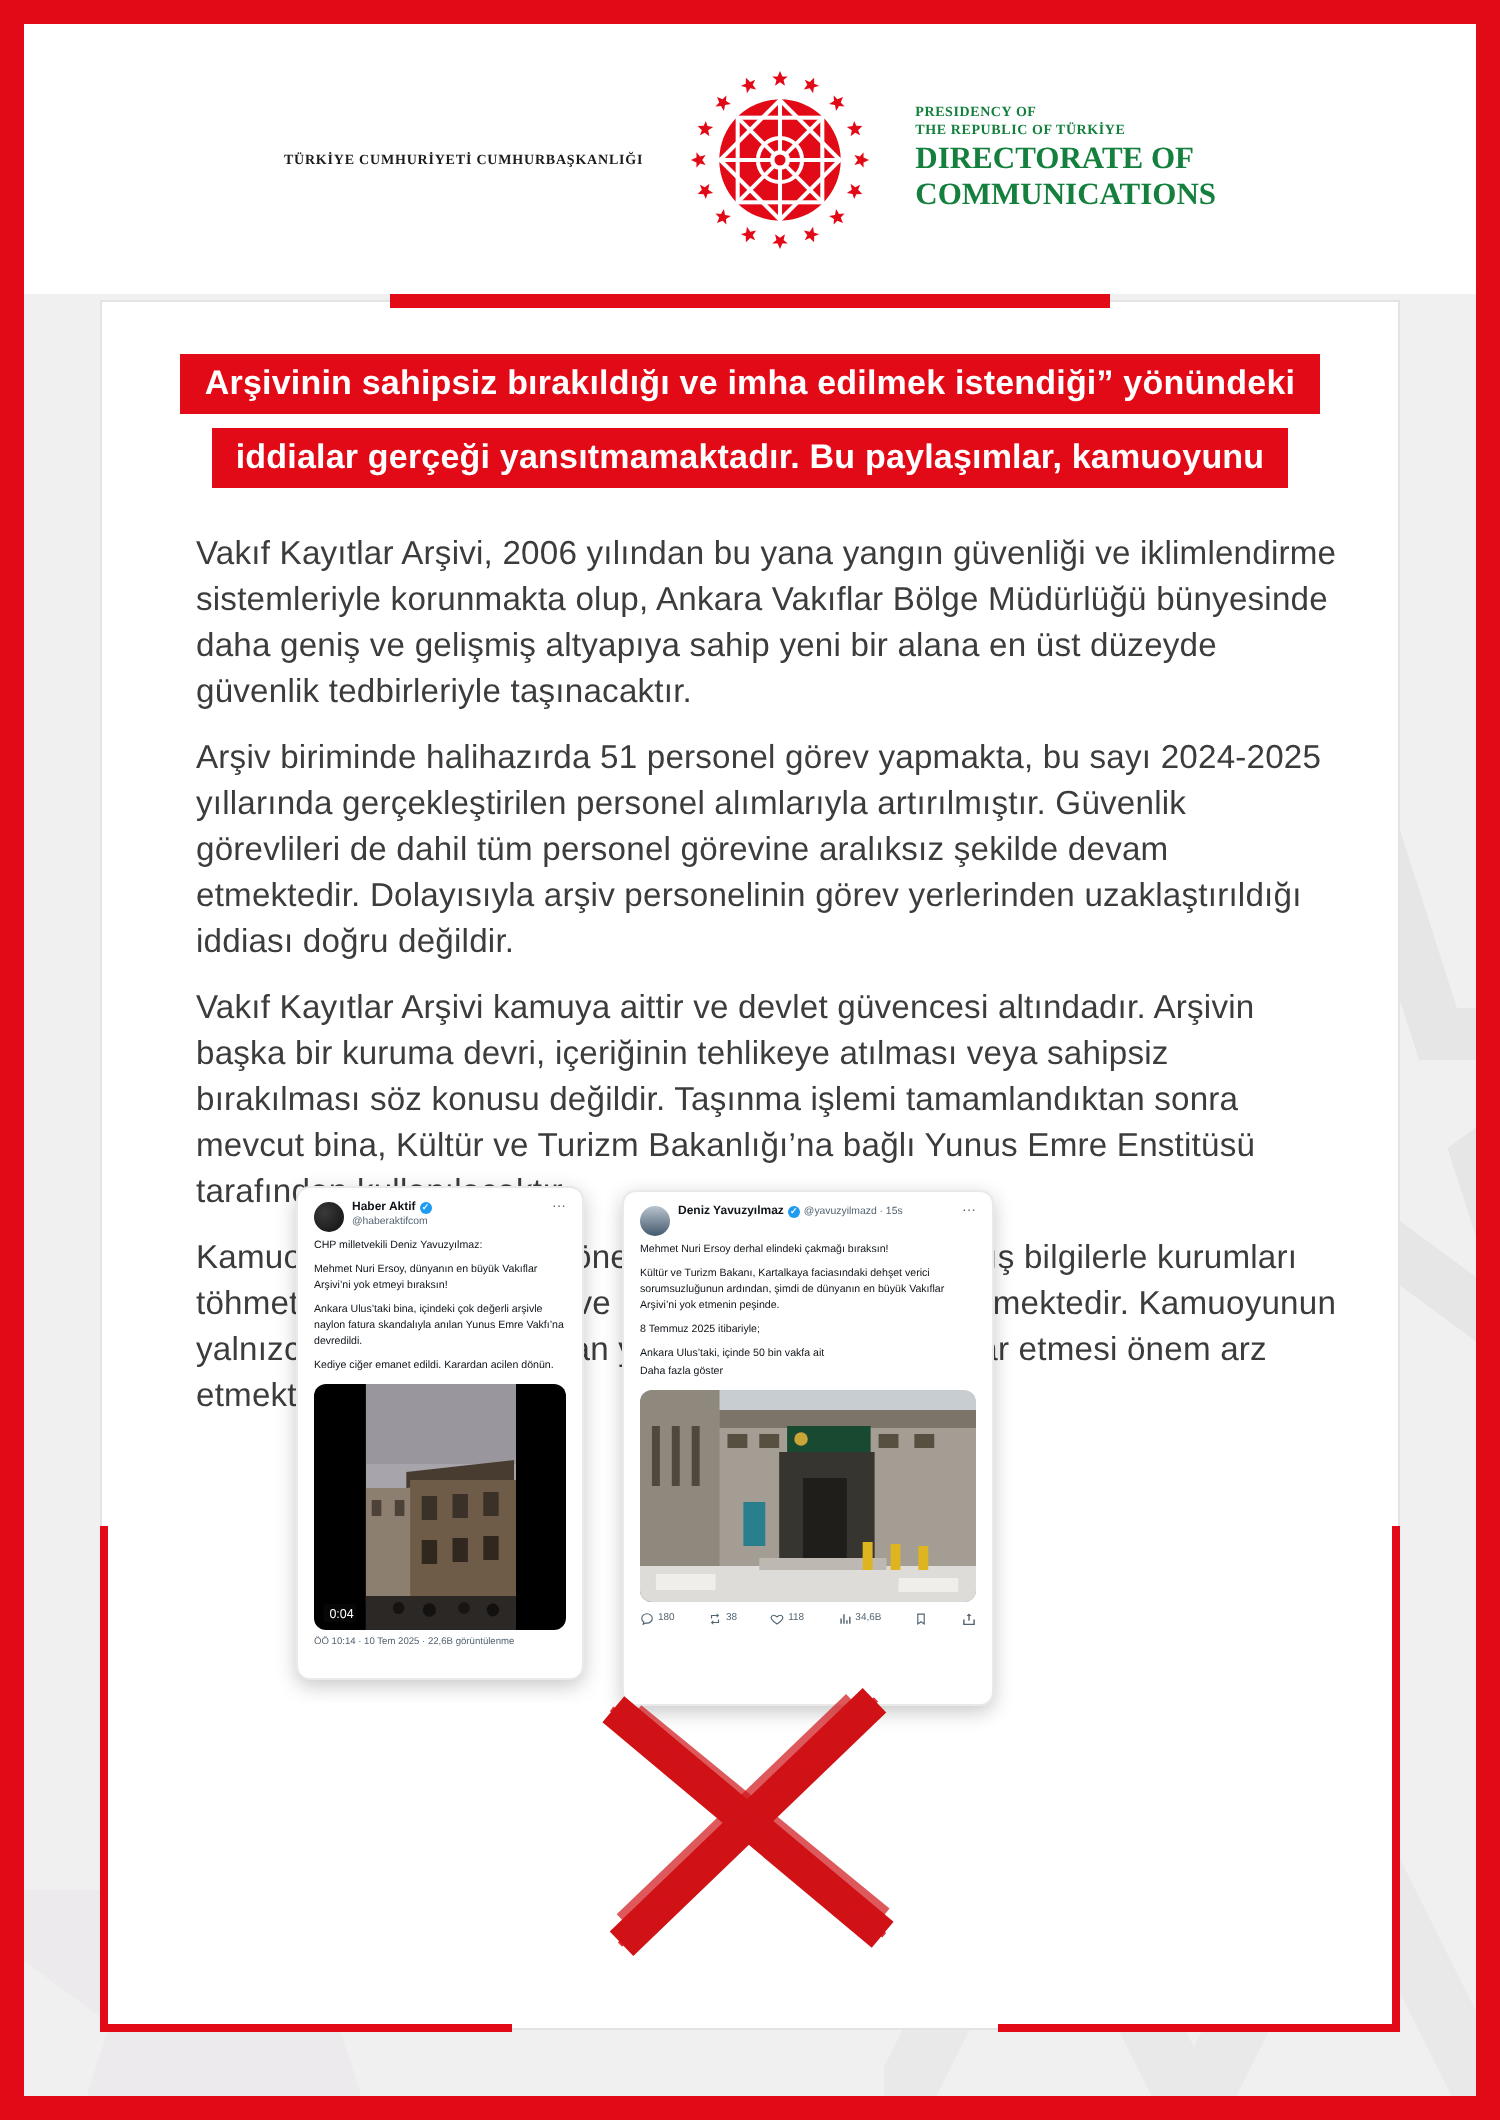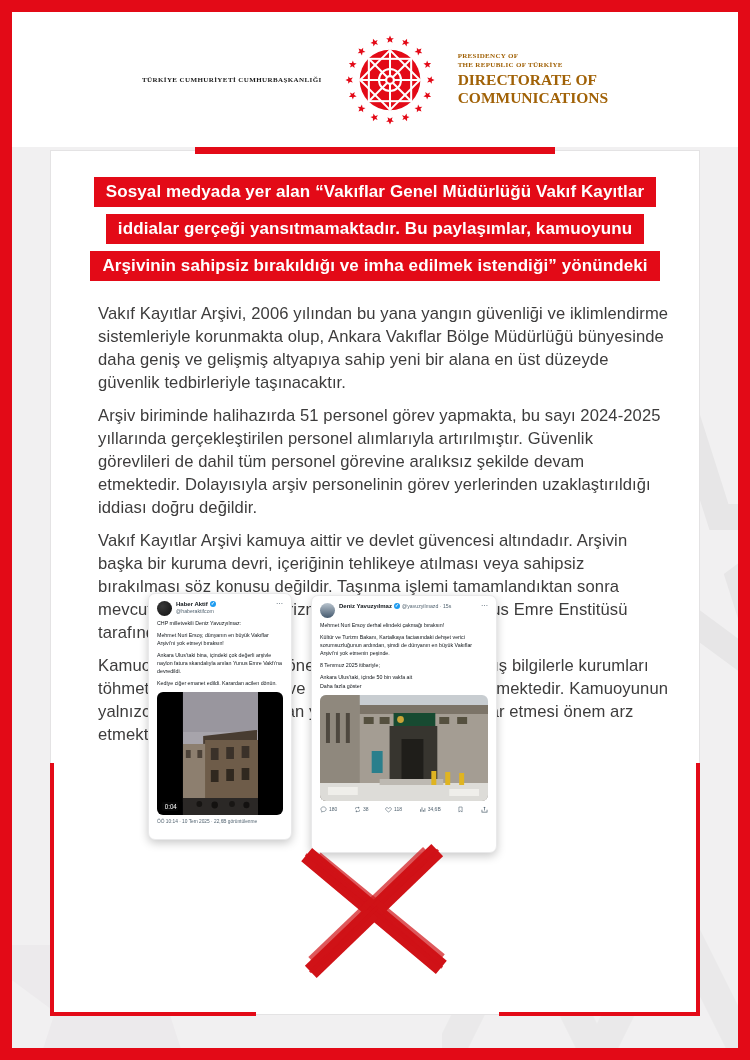--- a/index.html
+++ b/index.html
@@ -14,21 +14,21 @@
   
   .watermark{position:absolute;left:12px;right:12px;top:147px;bottom:12px;z-index:1;overflow:hidden;}
   .watermark svg{position:absolute;}
 
   
   .header{position:absolute;left:12px;right:12px;top:12px;height:135px;background:#fff;z-index:3;
           display:flex;align-items:center;justify-content:center;gap:22px;}
   .logo-left{text-align:right;font-family:"Liberation Serif",serif;color:#1c1c1c;}
   .logo-left .l1{font-size:7px;font-weight:bold;letter-spacing:.4px;}
   .logo-left .l2{font-size:16.5px;font-weight:bold;letter-spacing:.3px;margin-top:1px;}
-  .logo-right{text-align:left;font-family:"Liberation Serif",serif;color:#a16207;}
+  .logo-right{text-align:left;font-family:"Liberation Serif",serif;color:#15803d;}
   .logo-right .s{font-size:7px;font-weight:bold;letter-spacing:.3px;line-height:1.25;}
   .logo-right .b{font-size:15.5px;font-weight:bold;line-height:1.05;margin-top:2px;}
 
   
   .card{position:absolute;left:50px;top:150px;width:650px;height:865px;background:#fff;
         border:1px solid #e4e3e4;z-index:4;box-sizing:border-box;}
   .card .topbar{position:absolute;top:-4px;left:50%;transform:translateX(-50%);width:360px;height:7px;background:var(--red);}
   .red-l{position:absolute;left:-1px;bottom:-2px;width:4px;height:253px;background:var(--red);}
   .red-r{position:absolute;right:-1px;bottom:-2px;width:4px;height:253px;background:var(--red);}
   .red-b1{position:absolute;left:-1px;bottom:-2px;width:206px;height:4px;background:var(--red);}
@@ -137,23 +137,22 @@
 </div>
 
 <div class="card">
   <div class="topbar"></div>
   <div class="red-l"></div>
   <div class="red-r"></div>
   <div class="red-b1"></div>
   <div class="red-b2"></div>
 
   <div class="titleblock">
-    <div class="tl"><span>Sosyal medyada yer alan “Vakıflar Genel Müdürlüğü Vakıf Kayıtlar</span></div>
+    <div class="tl"><span>Arşivinin sahipsiz bırakıldığı ve imha edilmek istendiği” yönündeki</span></div>
     <div class="tl"><span>iddialar gerçeği yansıtmamaktadır. Bu paylaşımlar, kamuoyunu</span></div>
-    <div class="tl"><span>Arşivinin sahipsiz bırakıldığı ve imha edilmek istendiği” yönündeki</span></div>
   </div>
 
   <div class="paras">
     <p>Vakıf Kayıtlar Arşivi, 2006 yılından bu yana yangın güvenliği ve iklimlendirme sistemleriyle korunmakta olup, Ankara Vakıflar Bölge Müdürlüğü bünyesinde daha geniş ve gelişmiş altyapıya sahip yeni bir alana en üst düzeyde güvenlik tedbirleriyle taşınacaktır.</p>
     <p>Arşiv biriminde halihazırda 51 personel görev yapmakta, bu sayı 2024-2025 yıllarında gerçekleştirilen personel alımlarıyla artırılmıştır. Güvenlik görevlileri de dahil tüm personel görevine aralıksız şekilde devam etmektedir. Dolayısıyla arşiv personelinin görev yerlerinden uzaklaştırıldığı iddiası doğru değildir.</p>
     <p>Vakıf Kayıtlar Arşivi kamuya aittir ve devlet güvencesi altındadır. Arşivin başka bir kuruma devri, içeriğinin tehlikeye atılması veya sahipsiz bırakılması söz konusu değildir. Taşınma işlemi tamamlandıktan sonra mevcut bina, Kültür ve Turizm Bakanlığı’na bağlı Yunus Emre Enstitüsü tarafından kullanılacaktır.</p>
     <p>Kamuoyunu yanıltmaya yönelik paylaşımlar, çarpıtılmış bilgilerle kurumları töhmet altında bırakmayı ve infial oluşturmayı hedeflemektedir. Kamuoyunun yalnızca resmî kurumlardan yapılan açıklamalara itibar etmesi önem arz etmektedir.</p>
   </div>
 </div>
 

